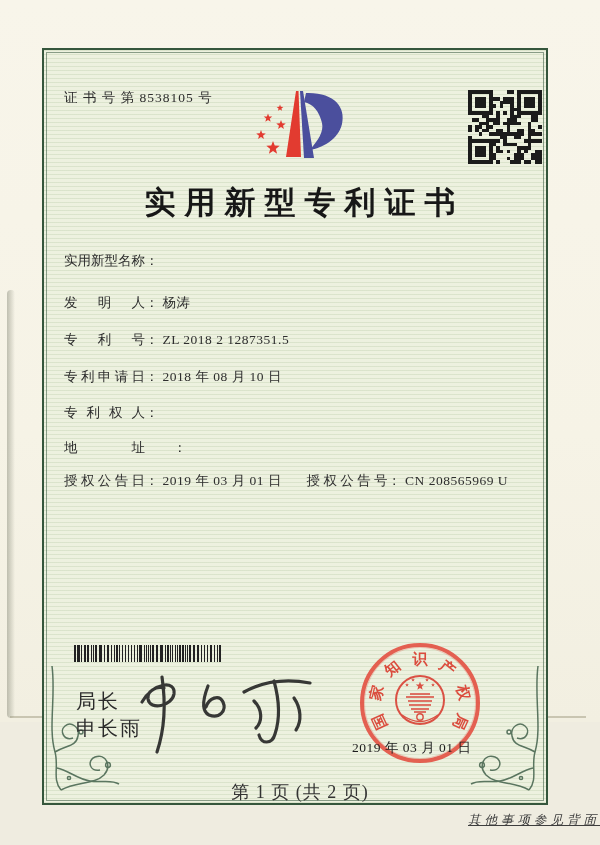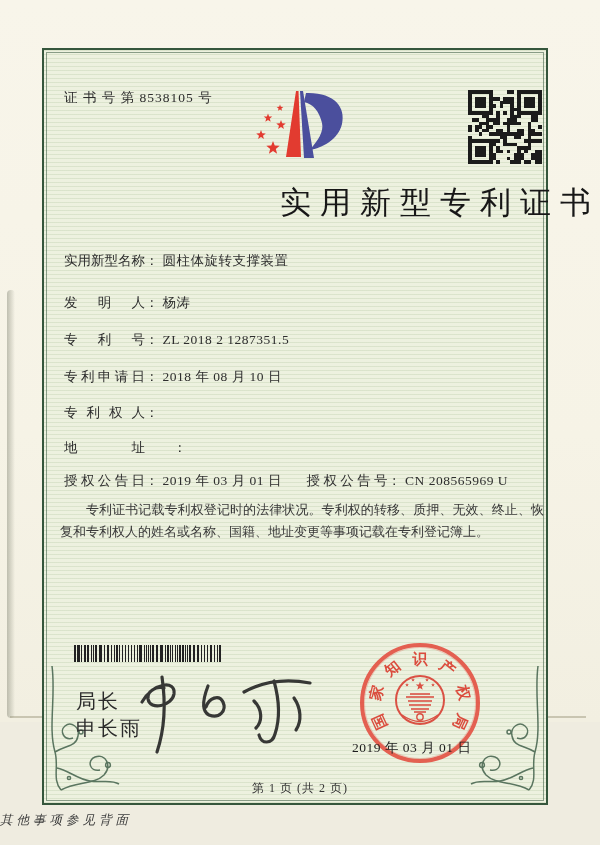--- a/index.html
+++ b/index.html
@@ -25,22 +25,22 @@
 
   .flourish{position:absolute;pointer-events:none;}
   .fl-left{left:45px;top:666px;}
   .fl-right{left:465px;top:666px;transform:scaleX(-1);}
 
   .cert-no{position:absolute;left:64px;top:89px;font-size:13.5px;color:#2c2c2c;letter-spacing:1px;}
 
   .logo{position:absolute;left:250px;top:82px;}
   .qr{position:absolute;left:468px;top:90px;}
 
-  .title{position:absolute;left:0;right:0;top:182px;margin:0;text-align:right;
-    font-size:31px;font-weight:400;color:#171717;letter-spacing:9px;text-indent:9px;}
+  .title{position:absolute;left:0;right:0;top:182px;margin:0;text-align:center;
+    font-size:31px;font-weight:700;color:#171717;letter-spacing:9px;text-indent:9px;}
 
   .row{position:absolute;left:64px;width:472px;display:flex;align-items:flex-end;
     font-size:13.5px;color:#2e2e2e;line-height:19px;}
   .flabel{flex:0 0 6em;display:inline-block;text-align:justify;text-align-last:justify;}
   .colon{flex:0 0 auto;margin-right:4px;}
   .fvalue{flex:0 1 auto;letter-spacing:.5px;}
   .row1{top:251px;} .row2{top:293px;} .row3{top:330px;} .row4{top:367px;}
   .row5{top:403px;} .row6{top:438px;gap:28px;} .row6 .fvalue{width:386px;}
   .grant-row{top:471px;}
   .grant-row .v1{flex:0 0 144px;}
@@ -59,23 +59,23 @@
   .seal-ring{position:absolute;inset:0;border:4px solid rgba(226,75,61,.88);border-radius:50%;
     box-shadow:inset 0 0 0 1px rgba(226,75,61,.25);}
   #seal-arc{position:absolute;inset:0;}
   #seal-arc span{position:absolute;left:50%;top:50%;font-size:15px;font-weight:700;
     color:rgba(217,62,48,.92);transform-origin:center;}
   .emblem{position:absolute;left:33px;top:30px;opacity:.92;}
   .seal-date{position:absolute;left:-8px;top:96px;width:150px;font-size:13.5px;color:#1d1d1d;
     white-space:nowrap;letter-spacing:.5px;}
 
   .page-no{position:absolute;left:0;right:0;top:780px;text-align:center;
-    font-size:12px;color:#333;letter-spacing:1px;}
-  .back-note{position:absolute;left:0;right:0;top:812px;text-align:left;
-    font-size:12.5px;color:#3d3d3d;letter-spacing:4px;font-style:italic;}
+    font-size:18px;color:#333;letter-spacing:1px;}
+  .back-note{position:absolute;left:0;right:0;top:812px;text-align:right;
+    font-size:12.5px;color:#3d3d3d;letter-spacing:4px;font-style:italic;text-decoration:underline;}
 </style>
 </head>
 <body>
 
 <div class="page">
   <div class="scan-edge-left"></div>
   <div class="scan-edge-bottom"></div>
 
   <div class="cert"></div>
 
@@ -355,21 +355,20 @@
       <rect x="17" y="20" width="1" height="1" fill="#1b1b1b"></rect>
       <rect x="19" y="20" width="1" height="1" fill="#1b1b1b"></rect>
       <rect x="20" y="20" width="1" height="1" fill="#1b1b1b"></rect>
     </svg>
 
   <h1 class="title">实用新型专利证书</h1>
 
   <div class="row row1">
     <span class="flabel">实用新型名称</span>
       <span class="colon">：</span>
-      <span class="fvalue">圆柱体旋转支撑装置</span>
   </div>
   <div class="row row2">
     <span class="flabel">发明人</span>
       <span class="colon">：</span>
       <span class="fvalue">杨涛</span>
   </div>
   <div class="row row3">
     <span class="flabel">专利号</span>
       <span class="colon">：</span>
       <span class="fvalue">ZL 2018 2 1287351.5</span>
@@ -390,21 +389,20 @@
   <div class="row grant-row">
     <span class="flabel">授权公告日</span>
       <span class="colon">：</span>
       <span class="fvalue v1">2019 年 03 月 01 日</span>
     <span class="flabel">授权公告号</span>
       <span class="colon">：</span>
       <span class="fvalue">CN 208565969 U</span>
   </div>
 
   <div class="paras">
-    <p>专利证书记载专利权登记时的法律状况。专利权的转移、质押、无效、终止、恢复和专利权人的姓名或名称、国籍、地址变更等事项记载在专利登记簿上。</p>
   </div>
 
   <svg class="barcode" id="barcode" width="152" height="18" viewBox="0 0 152 18">
       <rect x="1" y="0" width="2" height="17" fill="#222"></rect>
       <rect x="4" y="0" width="3" height="17" fill="#222"></rect>
       <rect x="8" y="0" width="1" height="17" fill="#222"></rect>
       <rect x="11" y="0" width="2" height="17" fill="#222"></rect>
       <rect x="14" y="0" width="2" height="17" fill="#222"></rect>
       <rect x="18" y="0" width="1" height="17" fill="#222"></rect>
       <rect x="20" y="0" width="1" height="17" fill="#222"></rect>

